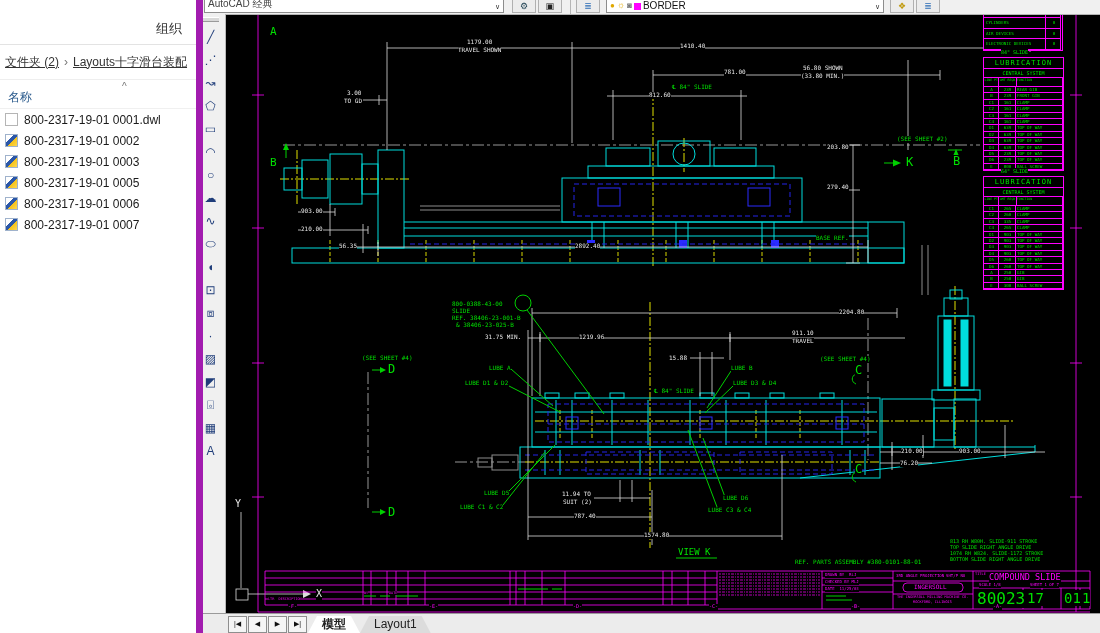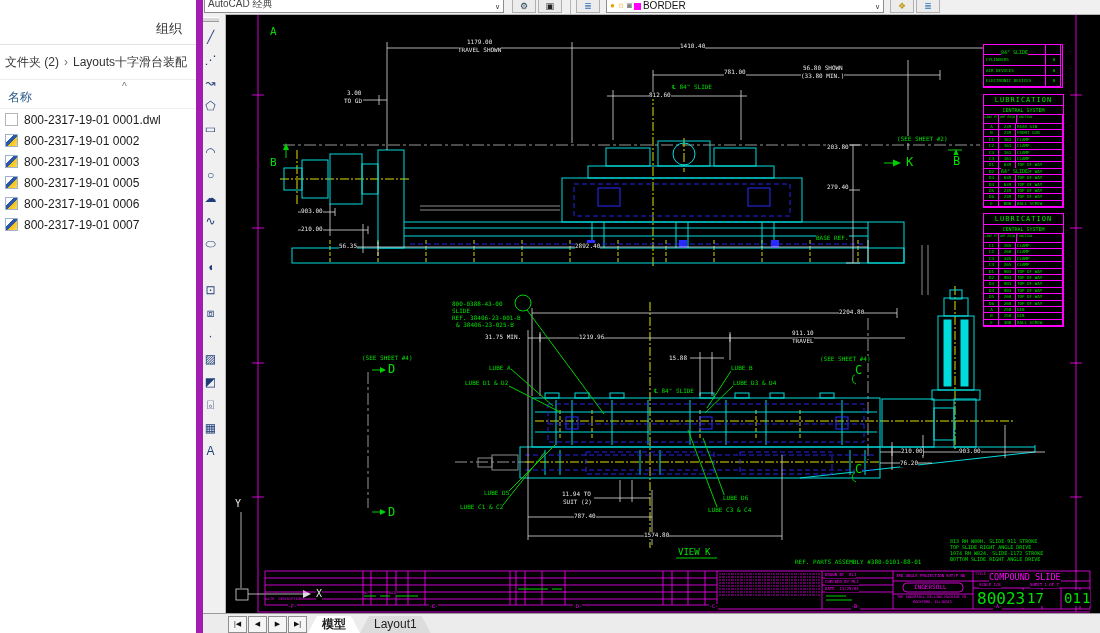--- a/index.html
+++ b/index.html
@@ -17,42 +17,42 @@
   .gy{stroke:#8c8c8c;fill:none;stroke-width:1}
   .gyd{stroke:#969696;fill:none;stroke-width:1;stroke-dasharray:12 3 3 3}
   .mg{stroke:#ff00ff;fill:none;stroke-width:.8}
   .mgt{stroke:#ff00ff;fill:none;stroke-width:.7;stroke-dasharray:2 1 3 1 1 1}
   
   #label-layer{position:absolute;left:0;top:0;width:1100px;height:633px;z-index:3;pointer-events:none;}
   .dim-label{position:absolute;white-space:pre;line-height:1.15;background:#000;
              font-family:"DejaVu Sans Mono","DejaVu Sans",monospace;font-size:6px;color:#e8e8e8;}
   
   .cad-table{position:absolute;z-index:2;background:#000;border:1px solid #ff00ff;
-             font-family:"DejaVu Sans Mono","DejaVu Sans",monospace;color:#00e000;margin-top:37px;}
+             font-family:"DejaVu Sans Mono","DejaVu Sans",monospace;color:#00e000;}
   .tbl-title{border-bottom:1px solid #ff00ff;text-align:center;font-size:7px;letter-spacing:1px;height:10px;line-height:10px;overflow:hidden;}
   .tbl-sub{border-bottom:1px solid #ff00ff;text-align:center;font-size:5px;height:8px;line-height:8px;overflow:hidden;}
   .tbl-hdr,.lubrow{display:flex;}
   .tbl-hdr span{font-size:3.2px;height:8px;line-height:4px;overflow:hidden;border-right:1px solid #ff00ff;border-bottom:1px solid #ff00ff;}
   .lubrow span{font-size:4.2px;height:6.4px;line-height:6.4px;overflow:hidden;white-space:nowrap;
                border-right:1px solid #ff00ff;border-bottom:1px solid #ff00ff;padding-left:1px;box-sizing:border-box;}
   .c-line{width:15px;text-align:center}.c-qty{width:17px;text-align:center}.c-fn{width:47px}
   .eqrow{display:flex}
   .eqrow span{font-size:4.2px;height:10.4px;line-height:10.4px;overflow:hidden;white-space:nowrap;
               border-right:1px solid #ff00ff;border-bottom:1px solid #ff00ff;padding-left:2px;box-sizing:border-box;}
   .c-eqn{width:62px}.c-eqv{width:15px;text-align:center}
   .slide-label{position:absolute;z-index:2;color:#00e000;background:#000;
                font:5px "DejaVu Sans Mono","DejaVu Sans",monospace;}
   
   #explorer{position:absolute;left:0;top:0;width:196px;height:633px;background:#fff;z-index:6;
             border-right:7px solid #a21caf;color:#1a1a1a;}
   #exp-toolbar{height:44px;border-bottom:1px solid #e3e3e3;position:relative;}
   #exp-organize{position:absolute;right:14px;top:20px;font-size:13px;color:#333;cursor:default;}
   #exp-breadcrumb{height:34px;display:flex;align-items:center;font-size:12px;color:#333;padding-left:2px;
                   border-bottom:1px solid #eee;white-space:nowrap;overflow:hidden;}
-  #exp-breadcrumb .crumb{padding:2px 3px;cursor:default;}
+  #exp-breadcrumb .crumb{padding:2px 3px;cursor:default;text-decoration:underline;}
   #exp-breadcrumb .sep{color:#777;padding:0 2px;}
   #exp-header{height:28px;position:relative;border-bottom:1px solid #f0f0f0;}
   #exp-header .colname{position:absolute;left:8px;top:9px;font-size:12px;color:#2a5a8c;}
   #exp-header .sort{position:absolute;left:122px;top:1px;font-size:10px;color:#777;}
   .file-row{display:flex;align-items:center;height:21px;padding-left:5px;font-size:12px;cursor:default;}
   .fileicon{width:13px;height:13px;margin-right:6px;flex:0 0 13px;border:1px solid #9fb2cc;box-sizing:border-box;}
   .file-name{white-space:nowrap;overflow:hidden;}
   
   #acad-top{position:absolute;left:196px;top:0;width:904px;height:14px;background:#f0f0f0;
             border-bottom:1px solid #b4b4b4;z-index:5;overflow:hidden;}

